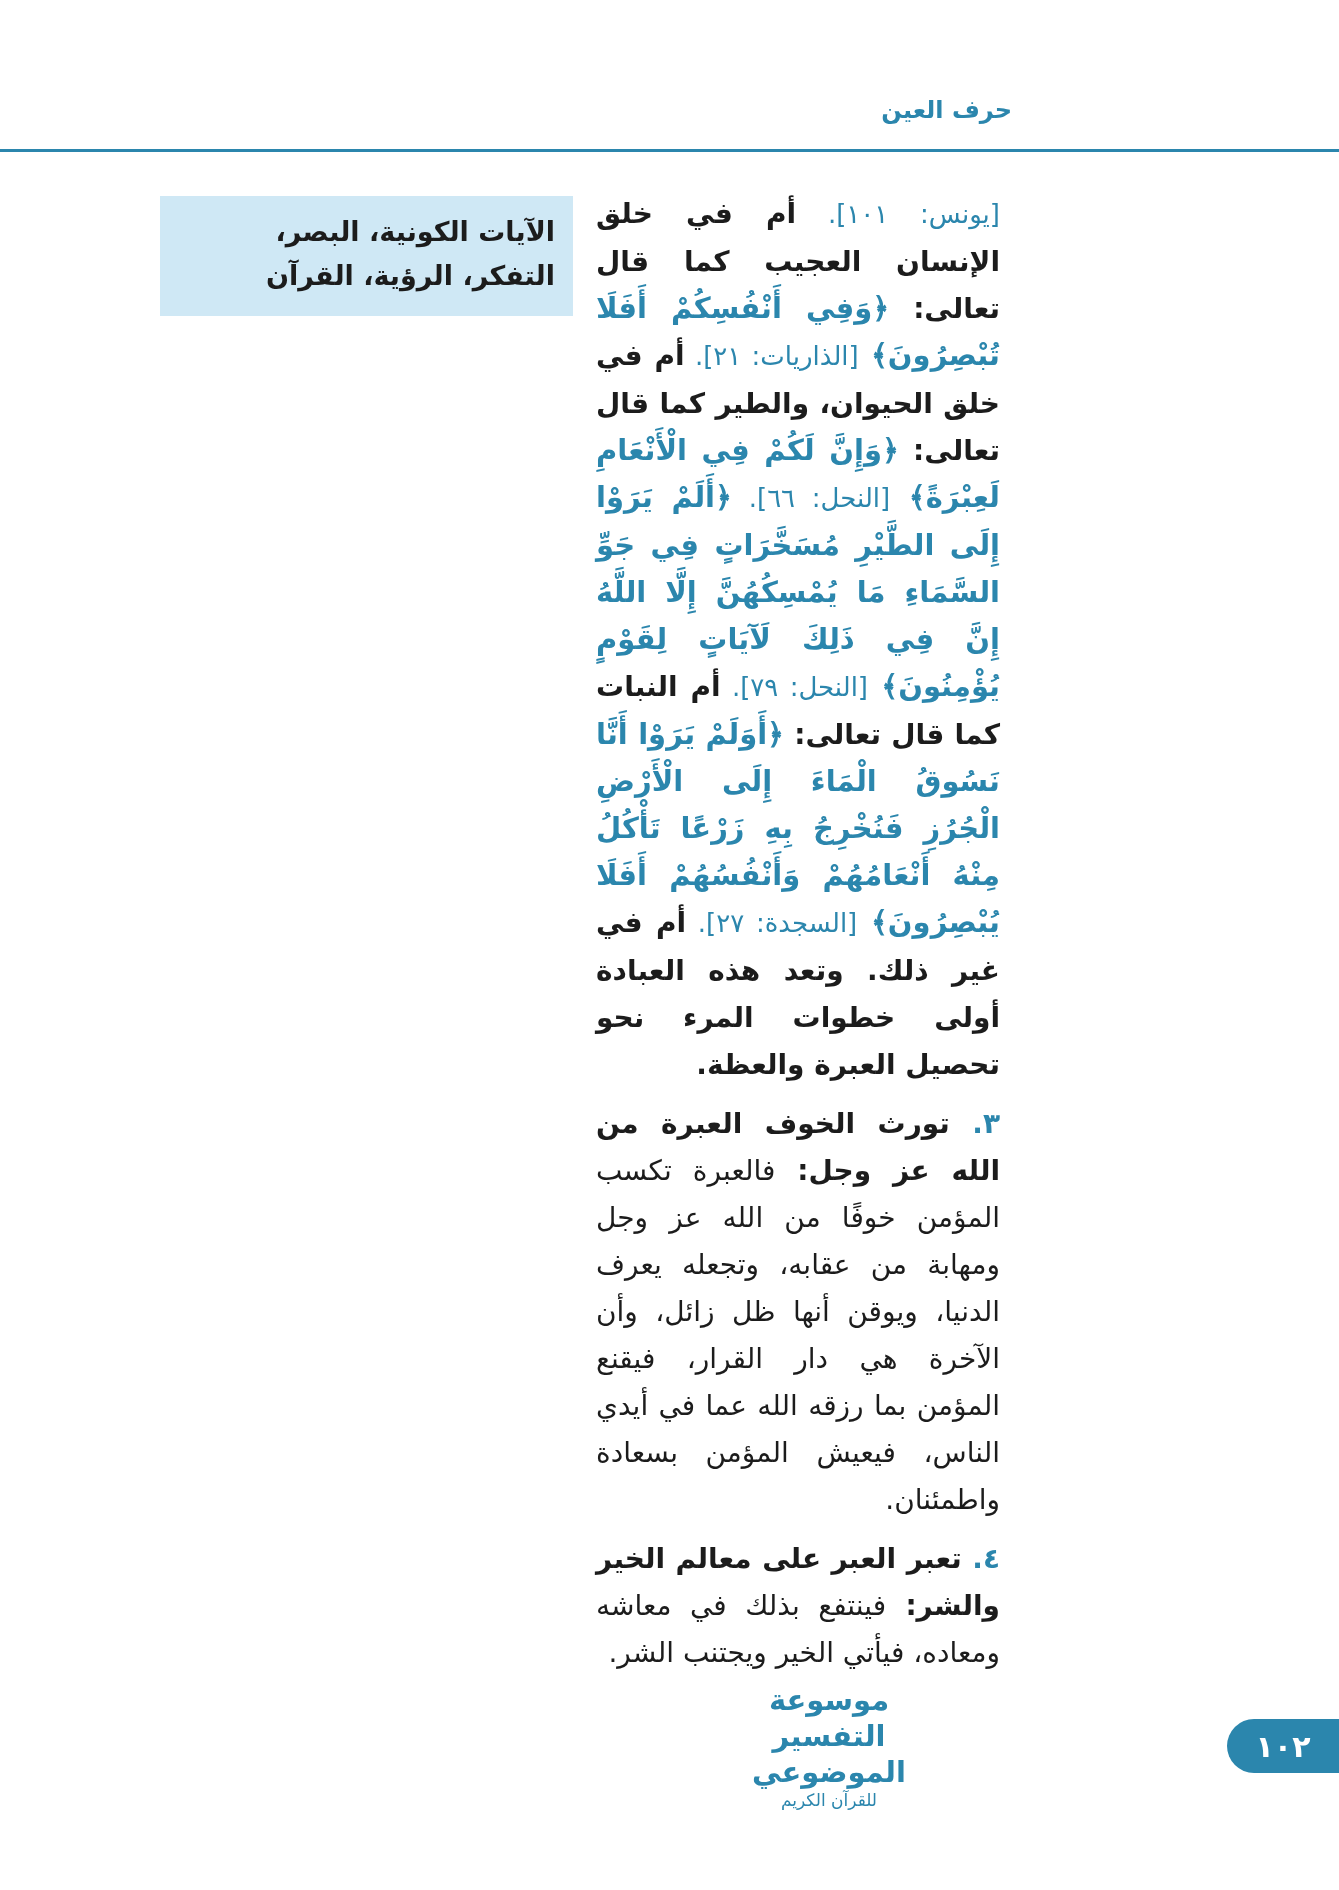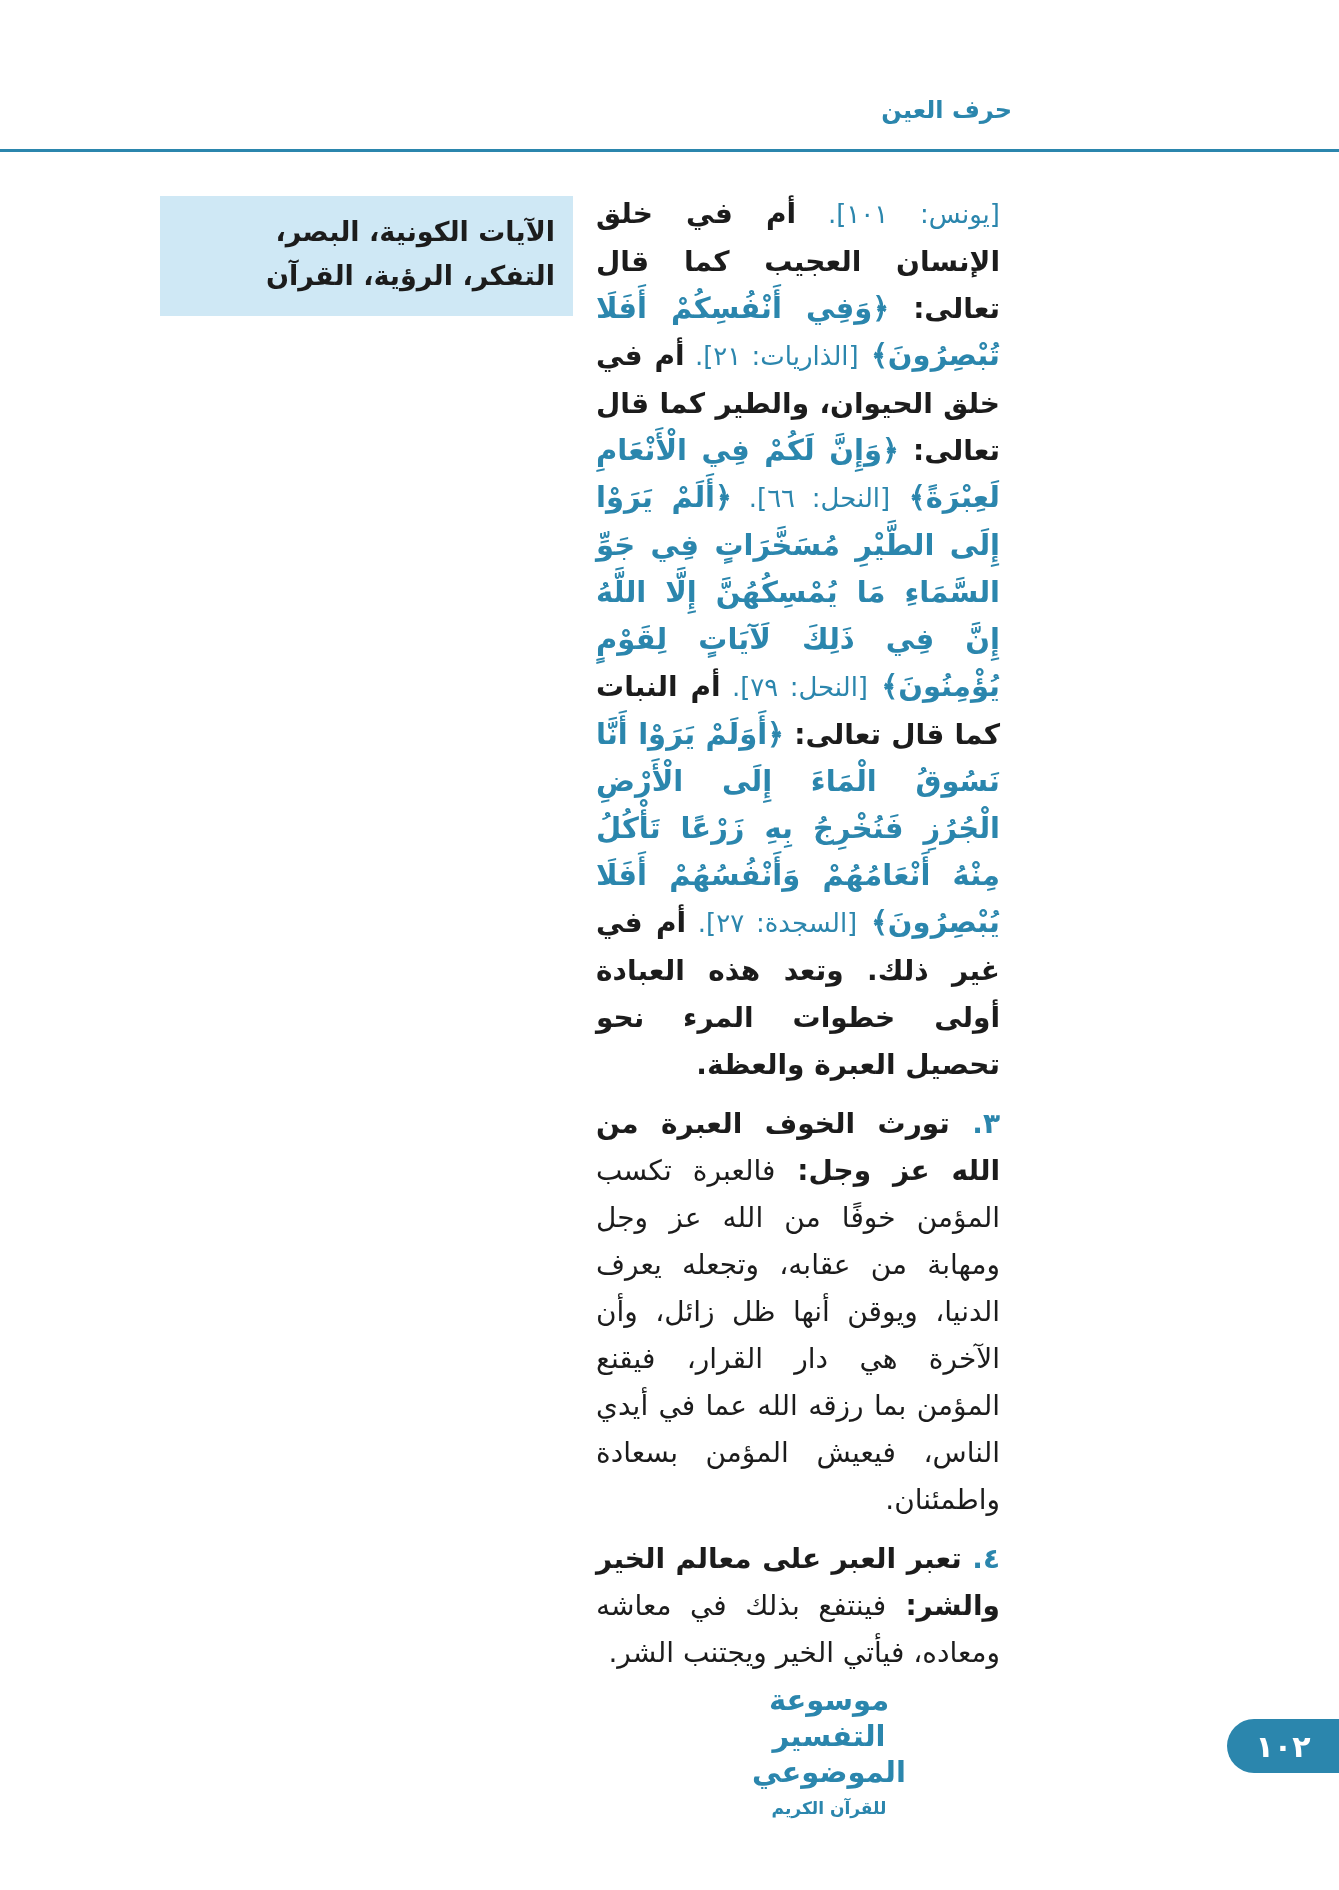--- a/index.html
+++ b/index.html
@@ -60,21 +60,21 @@
   .seg-strong { font-weight: 700; }
   .seg-num    { font-weight: 700; color: var(--accent); }
   .seg-quran  { font-weight: 700; color: var(--accent); font-size: 29px; }
   .seg-ref    { font-weight: 400; color: var(--accent); font-size: 26px; }
   .logo {
     position: absolute; top: 1682px; left: 709px; width: 240px;
     direction: rtl; text-align: center;
     color: var(--accent);
   }
   .logo-line1 { font-size: 29px; font-weight: 700; line-height: 36px; }
-  .logo-line2 { font-size: 17px; font-weight: 700; margin-top: 8px; }
+  .logo-line2 { font-size: 17px; font-weight: 400; margin-top: 0; }
   .page-badge {
     position: absolute; right: 0; top: 1695px;
     width: 112px; height: 54px;
     background: var(--accent);
     border-radius: 27px 0 0 27px;
     display: flex; align-items: center; justify-content: center;
     color: #ffffff; font-size: 30px; font-weight: 700;
     direction: rtl;
     margin-top: 24px;
   }

